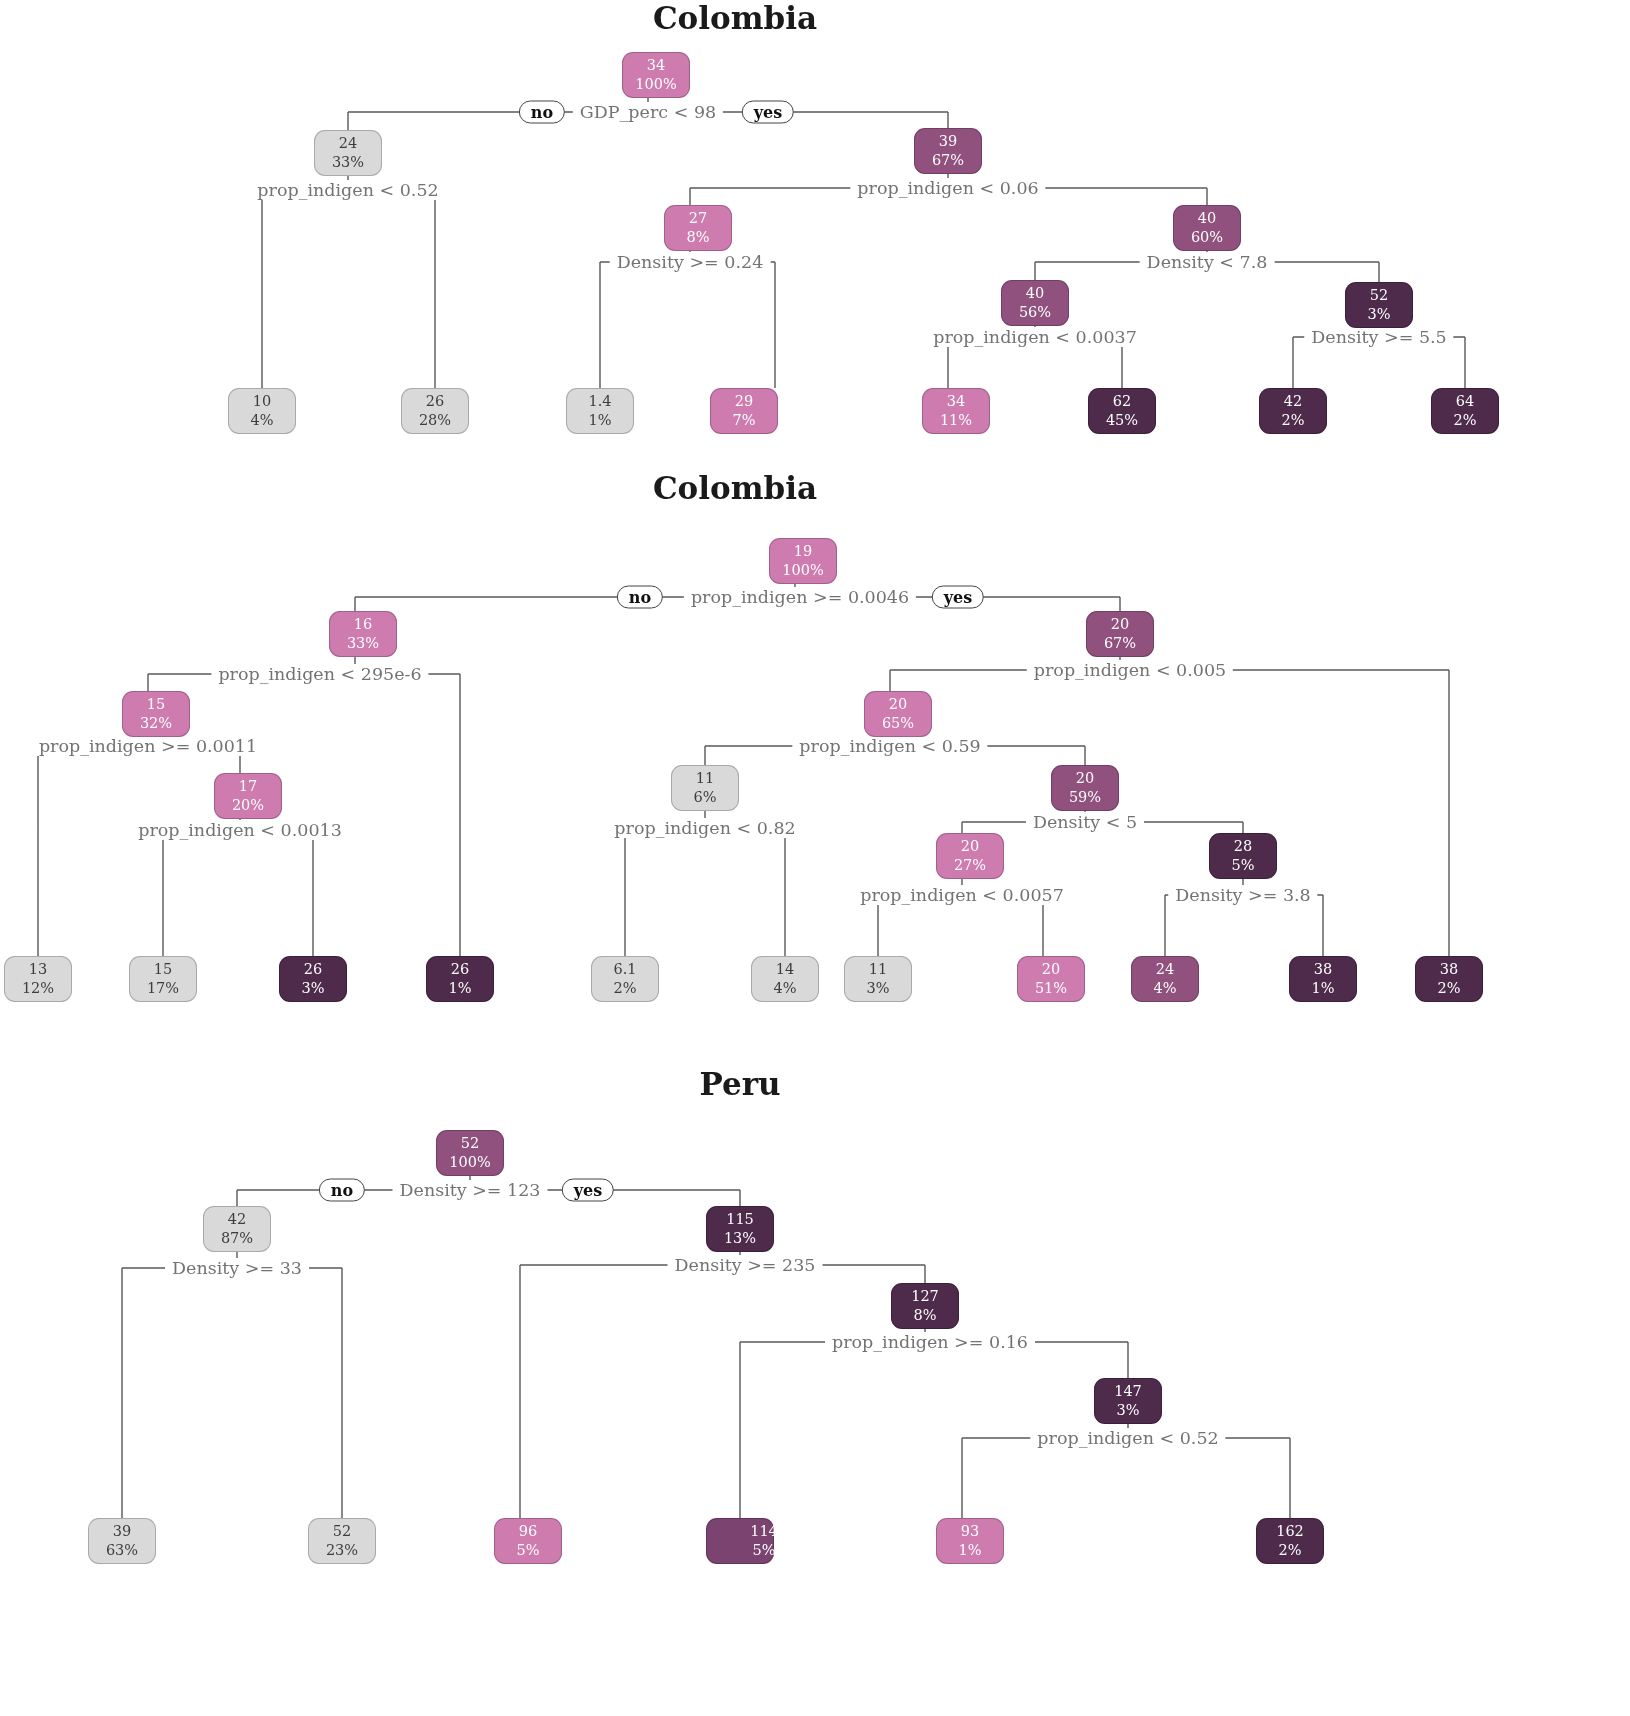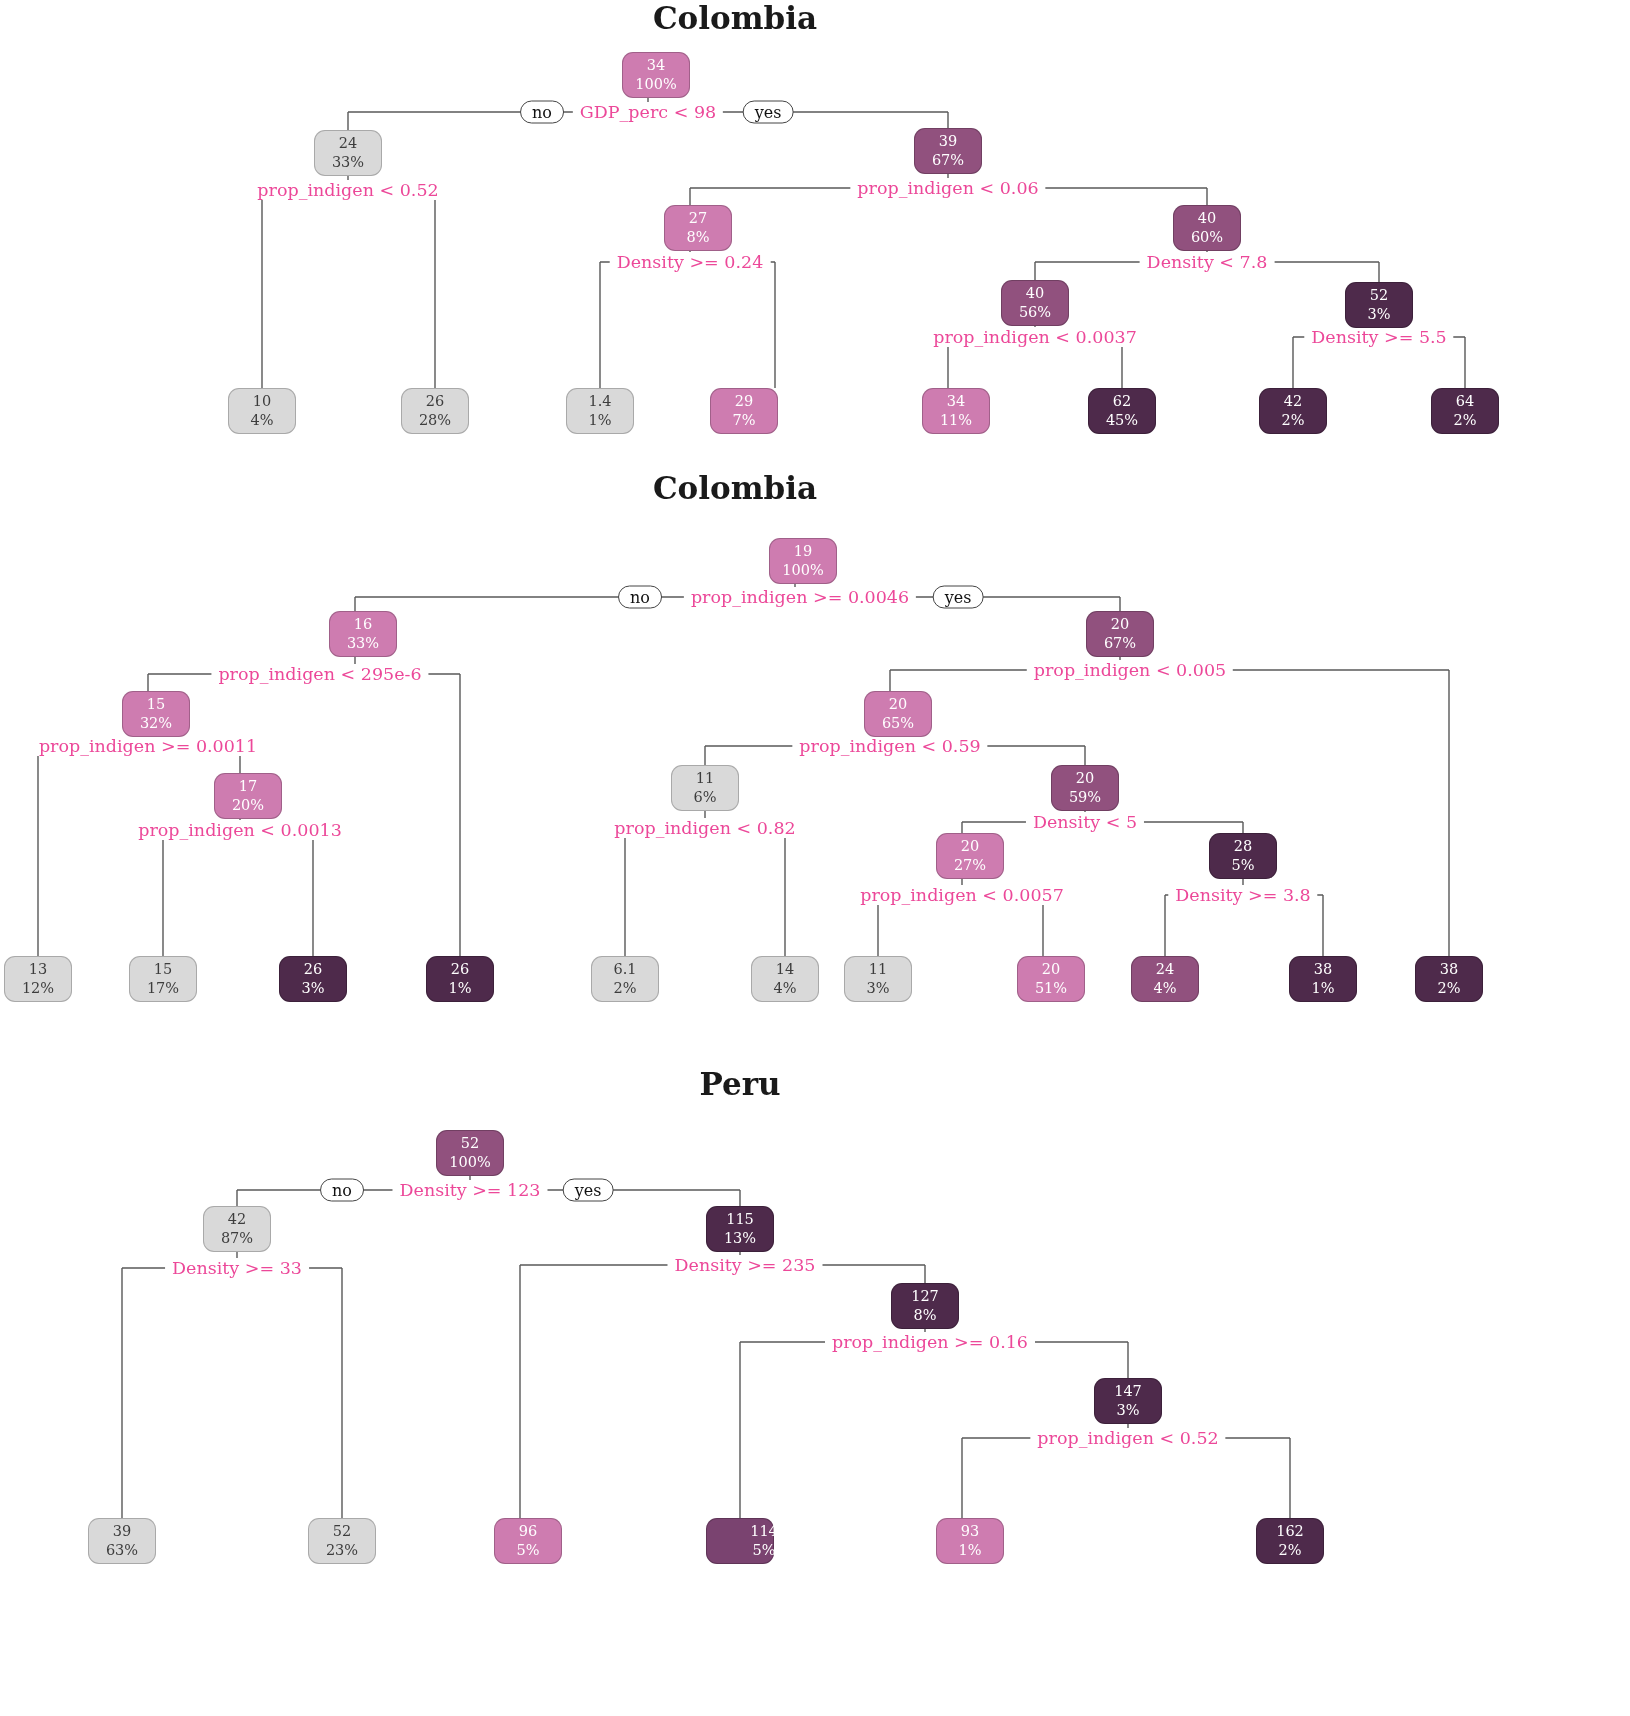--- a/index.html
+++ b/index.html
@@ -17,26 +17,26 @@
     font-size:14.5px; line-height:1.3; color:#ffffff; text-align:center;
     box-shadow: inset 0 0 0 1px rgba(0,0,0,0.22);
   }
   .node.gray  { background:#d9d9d9; color:#3d3d3d; }
   .node.pink  { background:#ce7cb0;margin-left:8px; }
   .node.mauve { background:#91517e; }
   .node.plum  { background:#7a4370;padding-left:48px; }
   .node.dark  { background:#4e2a4b; }
   .split {
     position:absolute; transform:translate(-50%,-50%);
-    background:#ffffff; padding:0 7px; font-size:17.5px; color:#ec4899; white-space:nowrap;
+    background:#ffffff; padding:0 7px; font-size:17.5px; color:#737373; white-space:nowrap;
   }
   .edge-pill {
     position:absolute; transform:translate(-50%,-50%);
     background:#ffffff; border:1.3px solid #444444; border-radius:999px;
-    padding:1px 11px; font-size:16px; color:#111111; white-space:nowrap;
+    padding:1px 11px; font-size:16px; color:#111111; white-space:nowrap;font-weight:bold;
   }
 </style>
 </head>
 <body>
 
 <div class="canvas">
 
   <svg class="edges" viewBox="0 0 1630 1716" xmlns="http://www.w3.org/2000/svg">
     <g stroke="#595959" stroke-width="1.4" fill="none">
       <path d="M648,98 L648,112 M348,112 L948,112 M348,112 L348,130 M948,112 L948,128 M348,176 L348,190 M262,190 L435,190 M262,190 L262,388 M435,190 L435,388 M948,174 L948,188 M690,188 L1207,188 M690,188 L690,205 M1207,188 L1207,205 M690,251 L690,262 M600,262 L775,262 M600,262 L600,388 M775,262 L775,388 M1207,251 L1207,262 M1035,262 L1379,262 M1035,262 L1035,280 M1379,262 L1379,282 M1035,326 L1035,337 M948,337 L1122,337 M948,337 L948,388 M1122,337 L1122,388 M1379,328 L1379,337 M1293,337 L1465,337 M1293,337 L1293,388 M1465,337 L1465,388"></path>

